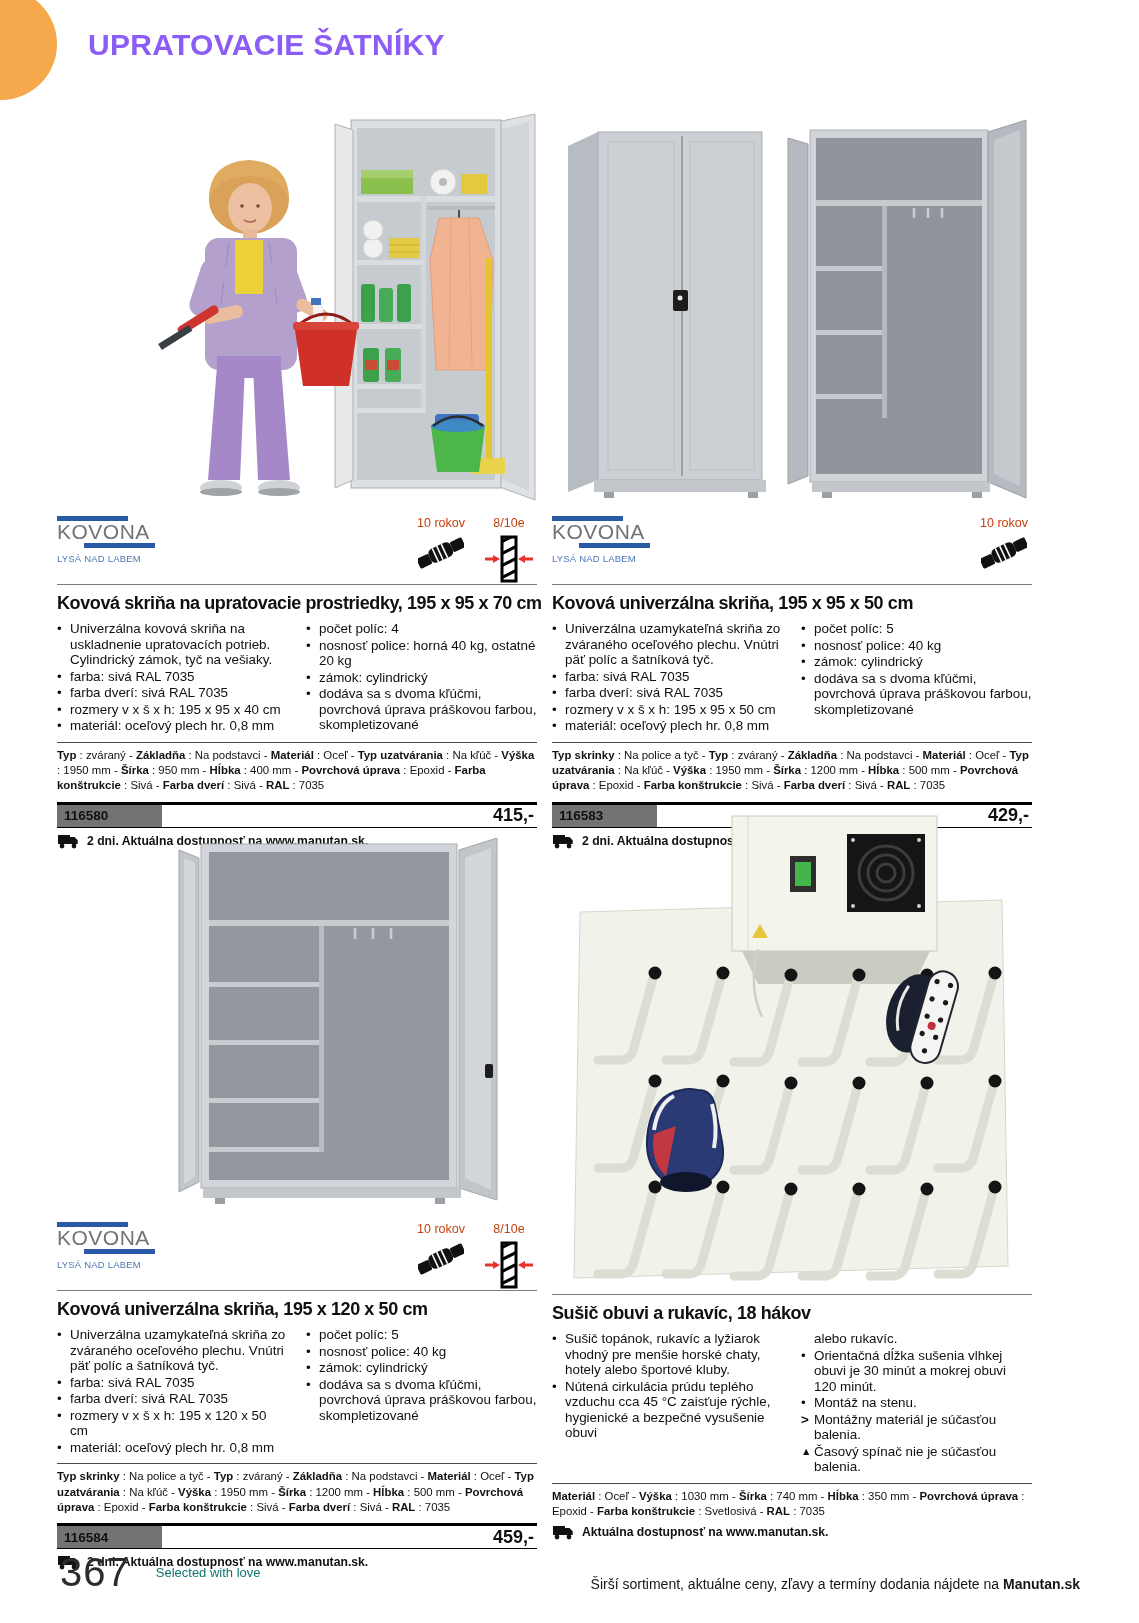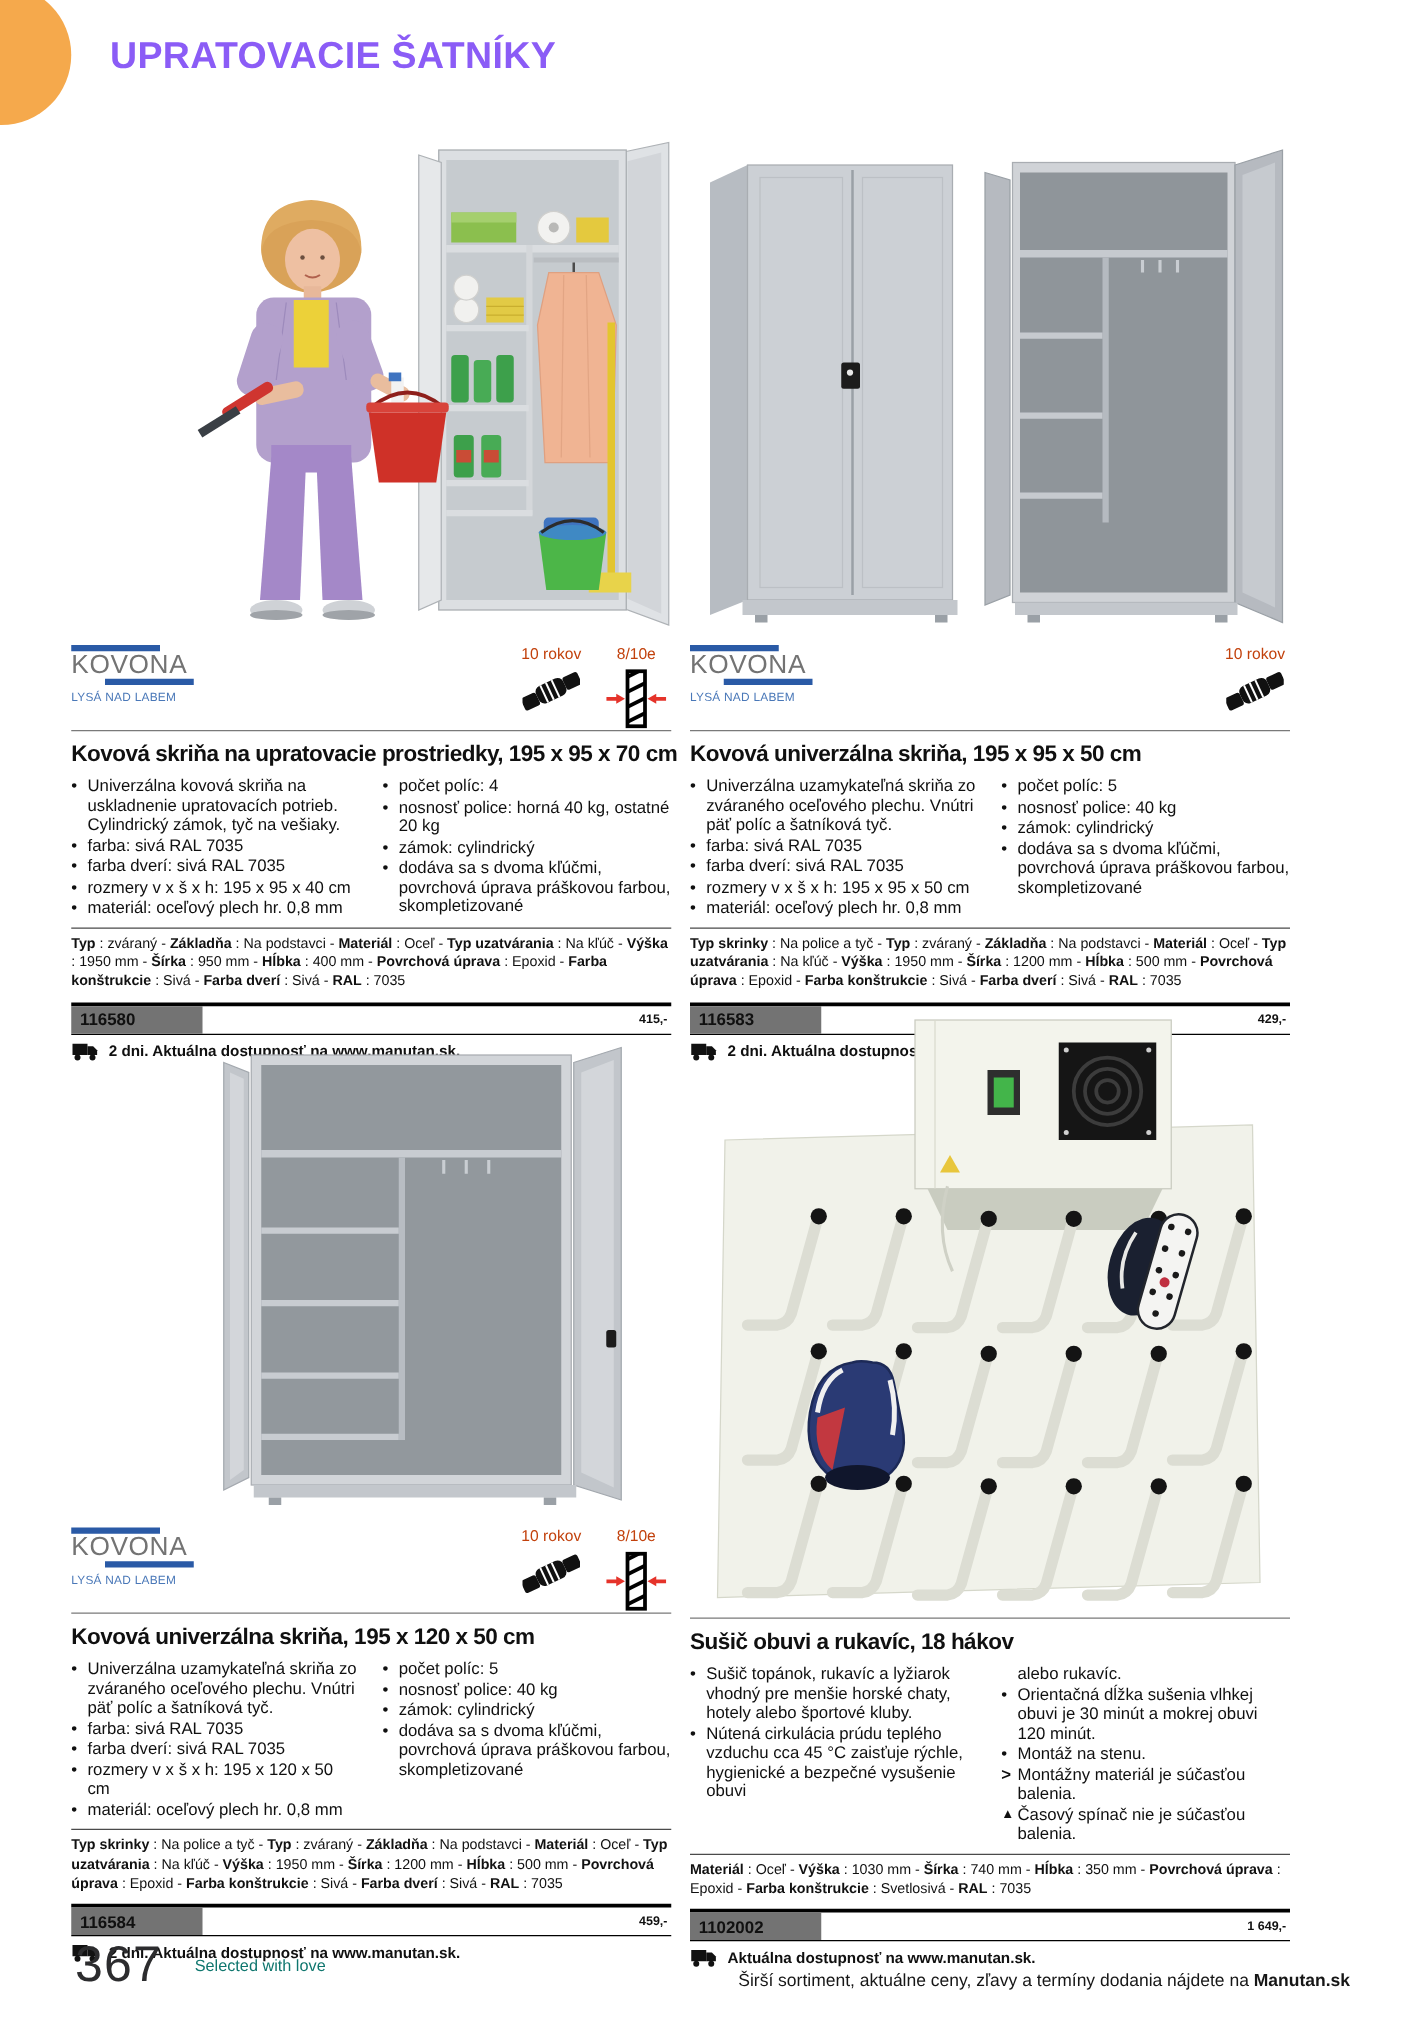--- a/index.html
+++ b/index.html
@@ -35,21 +35,21 @@
   .b-item{display:flex;margin-bottom:1px;}
   .b-item .m{flex:0 0 13px;}
   .b-item .m.tri{font-size:10.5px;padding-top:1px;}
   .b-item .m.arr{font-weight:bold;}
 
   .spec{border-top:1px solid #4a4a4a;margin-top:7px;padding-top:5px;font-size:11.4px;line-height:1.34;color:#111;}
   .spec b{font-weight:bold;}
 
   .price-row{margin-top:8px;border-top:3px solid #000;border-bottom:1.5px solid #000;display:flex;justify-content:space-between;align-items:stretch;height:22px;}
   .sku{background:#737373;display:flex;align-items:center;padding:0 12px 0 7px;font-size:13.5px;font-weight:bold;min-width:86px;}
-  .price{display:flex;align-items:center;font-size:10px;font-weight:bold;padding-right:3px;}
+  .price{display:flex;align-items:center;font-size:18px;font-weight:bold;padding-right:3px;}
   .avail{display:flex;align-items:center;gap:7px;margin-top:5px;font-size:12.2px;font-weight:bold;}
   .avail .truck{flex:0 0 auto;display:flex;}
 
   .footer-left{position:absolute;left:60px;top:1550px;display:flex;align-items:center;}
   .page-num{font-size:40px;color:#2c2c2e;letter-spacing:1px;}
   .manutan-logo{display:flex;align-items:center;margin-left:44px;}
   .manutan-script{font-family:"DejaVu Serif",serif;font-style:italic;font-weight:bold;font-size:30px;color:#5a5a5c;letter-spacing:-1px;}
   .arcs{margin-left:6px;display:flex;}
   .expert{font-size:16px;font-weight:bold;color:#48484a;letter-spacing:1.5px;margin-left:4px;}
   .tagline{font-family:Liberation Sans, sans-serif;font-size:13px;color:#0f766e;margin-left:26px;}
@@ -618,24 +618,20 @@
           <span class="m arr">&gt;</span>
           <span class="t">Montážny materiál je súčasťou balenia.</span>
         </div>
         <div class="b-item">
           <span class="m tri">▲</span>
           <span class="t">Časový spínač nie je súčasťou balenia.</span>
         </div>
       </div>
   </div>
   <div class="spec"><b>Materiál</b> : Oceľ - <b>Výška</b> : 1030 mm - <b>Šírka</b> : 740 mm - <b>Hĺbka</b> : 350 mm - <b>Povrchová úprava</b> : Epoxid - <b>Farba konštrukcie</b> : Svetlosivá - <b>RAL</b> : 7035</div>
-  <div class="price-row">
-    <span class="sku">1102002</span>
-    <span class="price">1 649,-</span>
-  </div>
   <div class="avail">
     <span class="truck">
       <svg width="23" height="16" viewBox="0 0 23 16" fill="#111">
           <path d="M1 2 h12 v9 h-12 z"></path>
           <path d="M13 4 h4.5 l3.2 3.2 V11 h-7.7 z"></path>
           <circle cx="5" cy="13" r="2.4"></circle>
           <circle cx="17" cy="13" r="2.4"></circle>
         </svg>
     </span>
     <span>Aktuálna dostupnosť na www.manutan.sk.</span>

